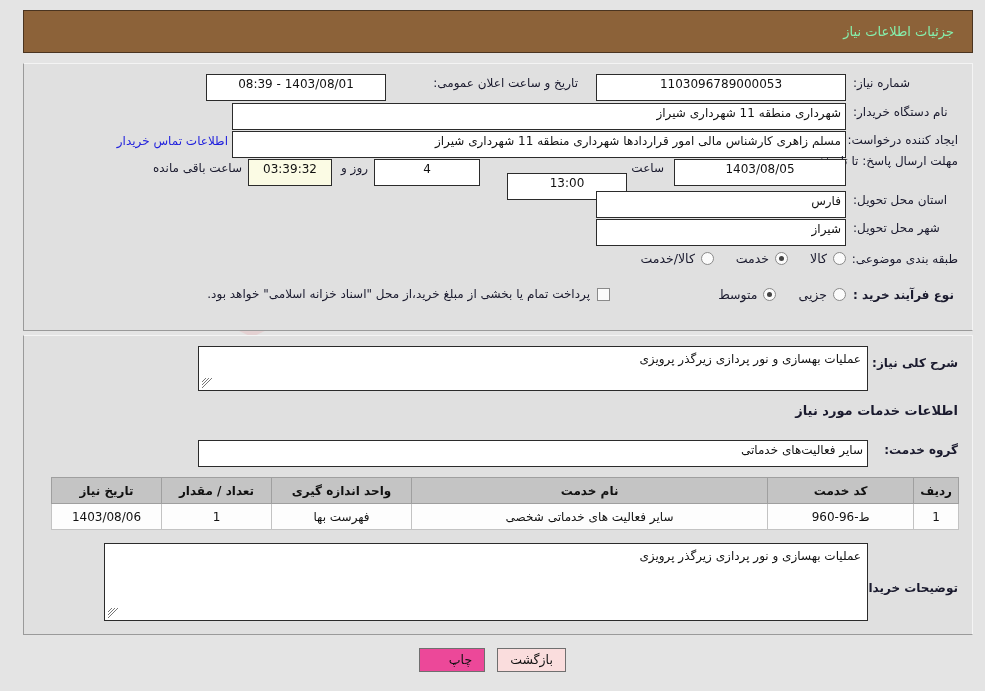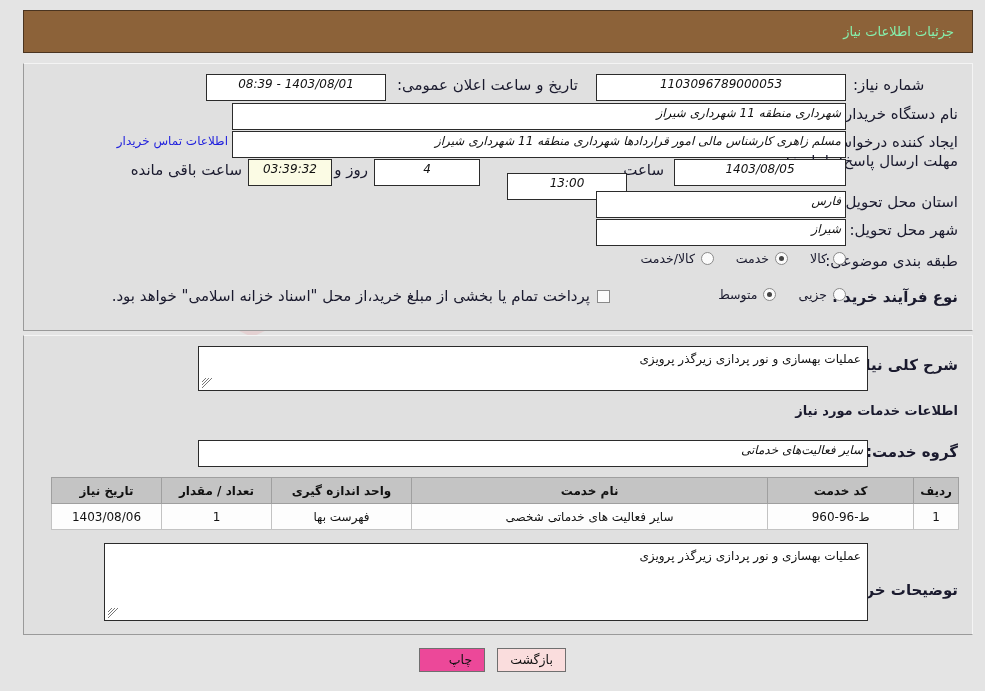--- a/index.html
+++ b/index.html
@@ -82,40 +82,39 @@
 
   
   .row {
     position: absolute;
     display: flex;
     align-items: center;
     white-space: nowrap;
   }
   .lbl {
     color: #1a1a2e;
-    font-size: 15px;
+    font-size: 12px;
     text-align: left;
     white-space: nowrap;
   }
   .lbl.b { font-weight: bold; }
 
   
   .fld {
     background: #ffffff;
     border: 1px solid #2b2b2b;
     height: 27px;
     line-height: 19px;
     padding: 0 4px;
     font-size: 12px;
     color: #111;
     overflow: hidden;
     white-space: nowrap;
     text-overflow: clip;
     display: block;
-    font-style: italic;
   }
   .fld.c  { text-align: center; }
   .fld.r  { text-align: right; }
   .fld.yellow { background: #fbfbe4; }
 
   .link {
     color: #2222dd;
     font-size: 12px;
     text-decoration: none;
     cursor: pointer;

